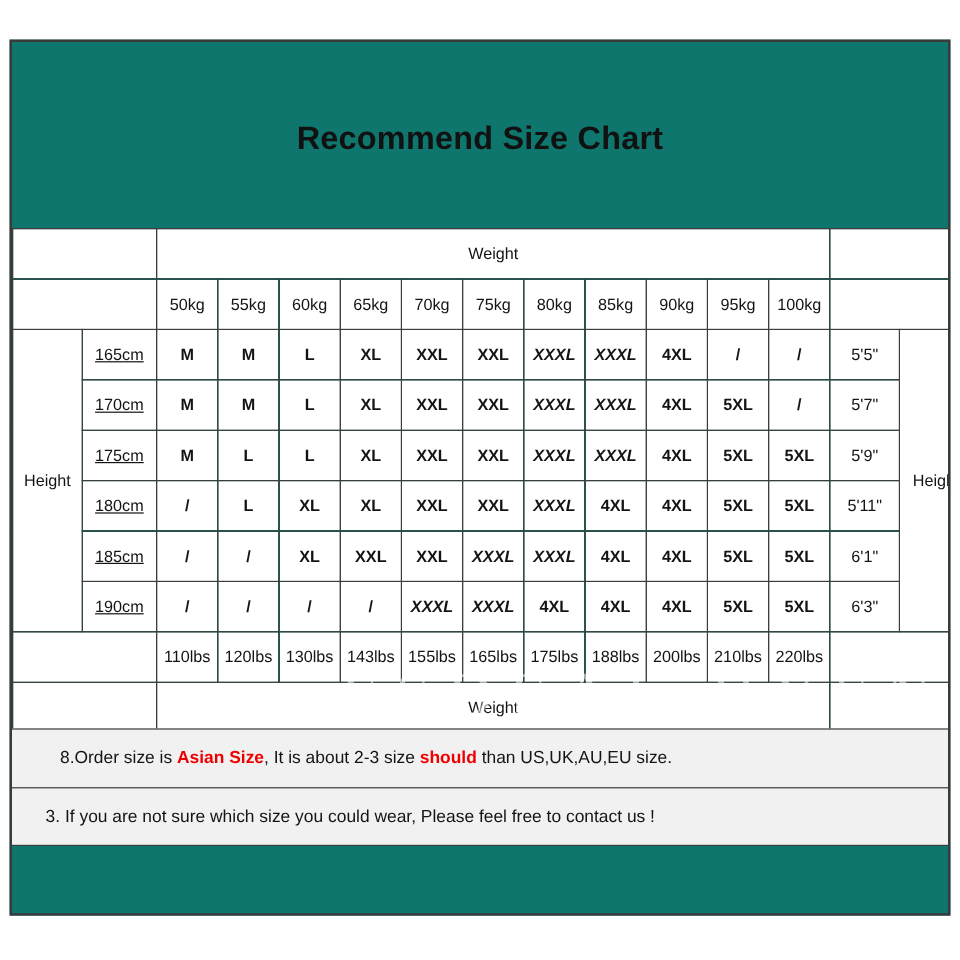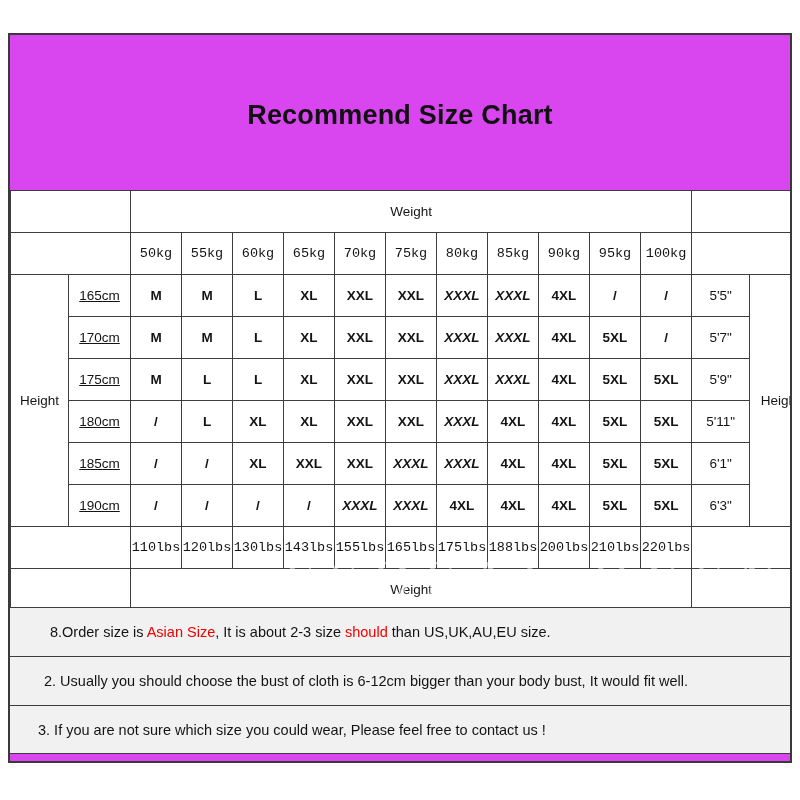--- a/index.html
+++ b/index.html
@@ -11,21 +11,21 @@
     font-family: "Liberation Sans", sans-serif;
   }
   #frame {
     position: absolute;
     left: 8px;
     top: 33px;
     width: 784px;
     height: 730px;
     box-sizing: border-box;
     border: 2px solid #3a3a3a;
-    background: #d946ef;
+    background: #0f766e;
     overflow: hidden;
   }
   #title {
     text-align: center;
     font-size: 27px;
     font-weight: bold;
     color: #111111;
     letter-spacing: 0.2px;
     padding-top: 65px;
     padding-bottom: 0;
@@ -63,21 +63,20 @@
   td.hdr {
     font-weight: normal;
     font-size: 15px;
   }
   td.bigv {
     font-weight: bold;
     font-size: 16px;
   }
   td.kg, td.lbs {
     font-size: 13.5px;
-    font-family: Liberation Mono, monospace;
   }
   td.wtop { height: 45px; line-height: 45px; }
   td.cm { font-size: 14px; text-decoration: underline; }
   td.inch { font-size: 13.5px; }
 
   
   .c-M    { background: #93cdec; }
   .c-L    { background: #ffe72b; }
   .c-XL   { background: #fabfcd; }
   .c-XXL  { background: #d6f2e2; }
@@ -98,21 +97,21 @@
     height: 49px;
     line-height: 49px;
     font-size: 14.5px;
     color: #141414;
     padding-left: 34px;
     background: #f1f1f1;
     white-space: nowrap;
   }
   .note.first { padding-left: 40px; }
   .note.last { border-bottom: 1px solid #3d3d3d; padding-left: 28px; }
-  .red { color: #ee0000; font-weight: normal; text-align: right; }
+  .red { color: #ee0000; font-weight: bold; text-align: right; }
   .wm {
     position: absolute;
     left: 0; top: 360px;
     width: 780px;
     text-align: right;
     font-size: 52px;
     color: rgba(255,255,255,0.55);
     letter-spacing: 14px;
     pointer-events: none;
     font-family: "Liberation Serif", serif;
@@ -279,17 +278,16 @@
             <td class="blank edgeR" colspan="2"></td>
           </tr>
         </tbody>
     </table>
   </div>
 
   <div id="notes">
     <div class="note first">
       <span>8.Order size is </span><span class="red">Asian Size</span><span>, It is about 2-3 size </span><span class="red">should</span><span> than US,UK,AU,EU size.</span>
     </div>
-    <div class="note">2. Usually you should choose the bust of cloth is 6-12cm bigger than your body bust, It would fit well.</div>
     <div class="note last">3. If you are not sure which size you could wear, Please feel free to contact us !</div>
   </div>
 
 </div>
 
 </body></html>

